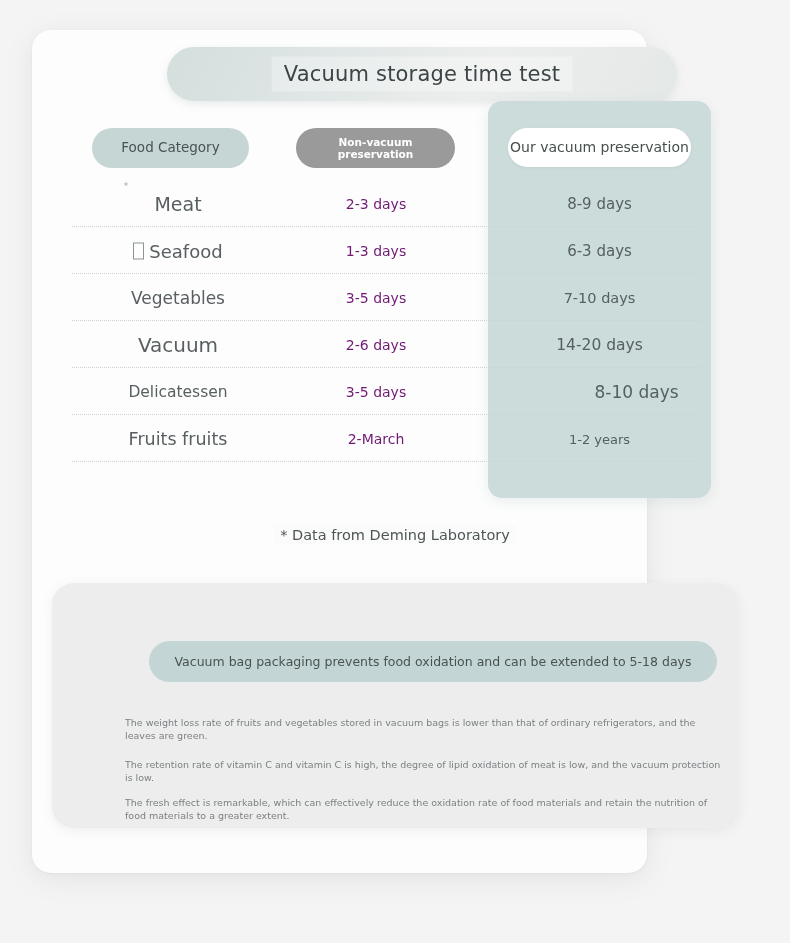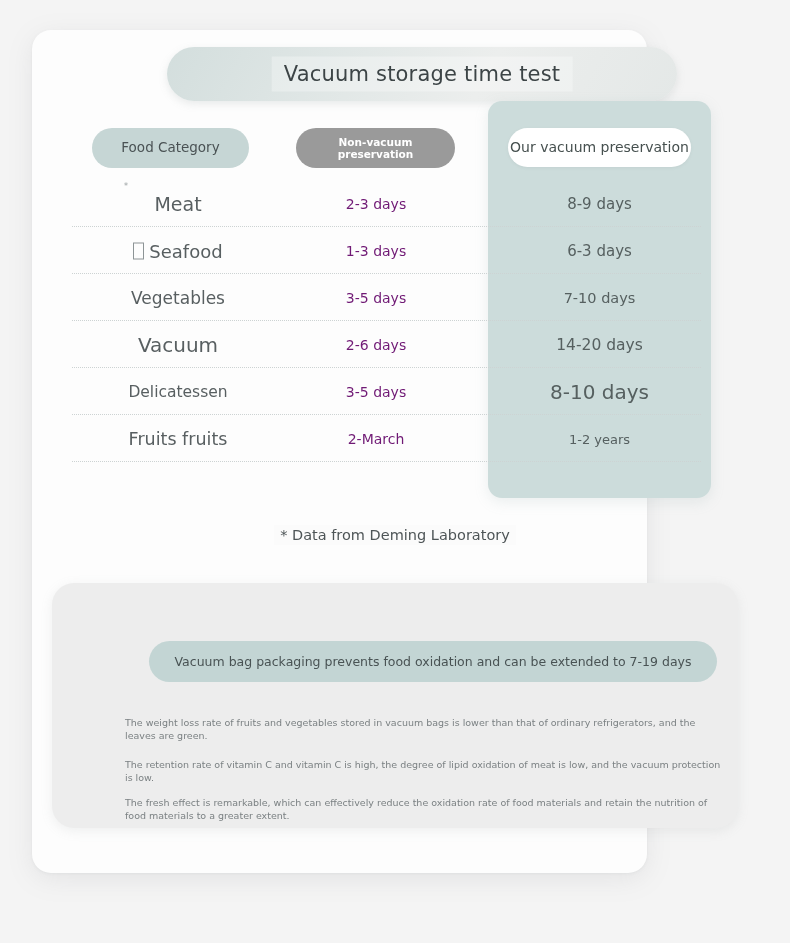--- a/index.html
+++ b/index.html
@@ -280,36 +280,36 @@
         </div>
         <div class="row">
           <div class="c-cat" style="font-size: 20px;"><span>Vacuum</span></div>
           <div class="c-non">2-6 days</div>
           <div class="c-vac" style="font-size: 15.5px;">14-20 days</div>
           <div class="sep" style="top: 46px;"></div>
         </div>
         <div class="row">
           <div class="c-cat" style="font-size: 15.5px;"><span>Delicatessen</span></div>
           <div class="c-non">3-5 days</div>
-          <div class="c-vac" style="font-size: 20px;">8-10 days</div>
+          <div class="c-vac" style="font-size: 17px; padding-left: 37px;">8-10 days</div>
           <div class="sep" style="top: 46px;"></div>
         </div>
         <div class="row">
           <div class="c-cat" style="font-size: 17.5px;"><span>Fruits fruits</span></div>
           <div class="c-non">2-March</div>
           <div class="c-vac" style="font-size: 13px;">1-2 years</div>
           <div class="sep" style="top: 46px;"></div>
         </div>
       </div>
 
     <div class="footnote">
       <span>* Data from Deming Laboratory</span>
     </div>
   </div>
 
   <div class="panel">
-    <div class="banner">Vacuum bag packaging prevents food oxidation and can be extended to 7-19 days</div>
+    <div class="banner">Vacuum bag packaging prevents food oxidation and can be extended to 5-18 days</div>
     <div class="note note-1">The weight loss rate of fruits and vegetables stored in vacuum bags is lower than that of ordinary refrigerators, and the leaves are green.</div>
     <div class="note note-2">The retention rate of vitamin C and vitamin C is high, the degree of lipid oxidation of meat is low, and the vacuum protection is low.</div>
     <div class="note note-3">The fresh effect is remarkable, which can effectively reduce the oxidation rate of food materials and retain the nutrition of food materials to a greater extent.</div>
   </div>
 
 </div>
 
 </body></html>

